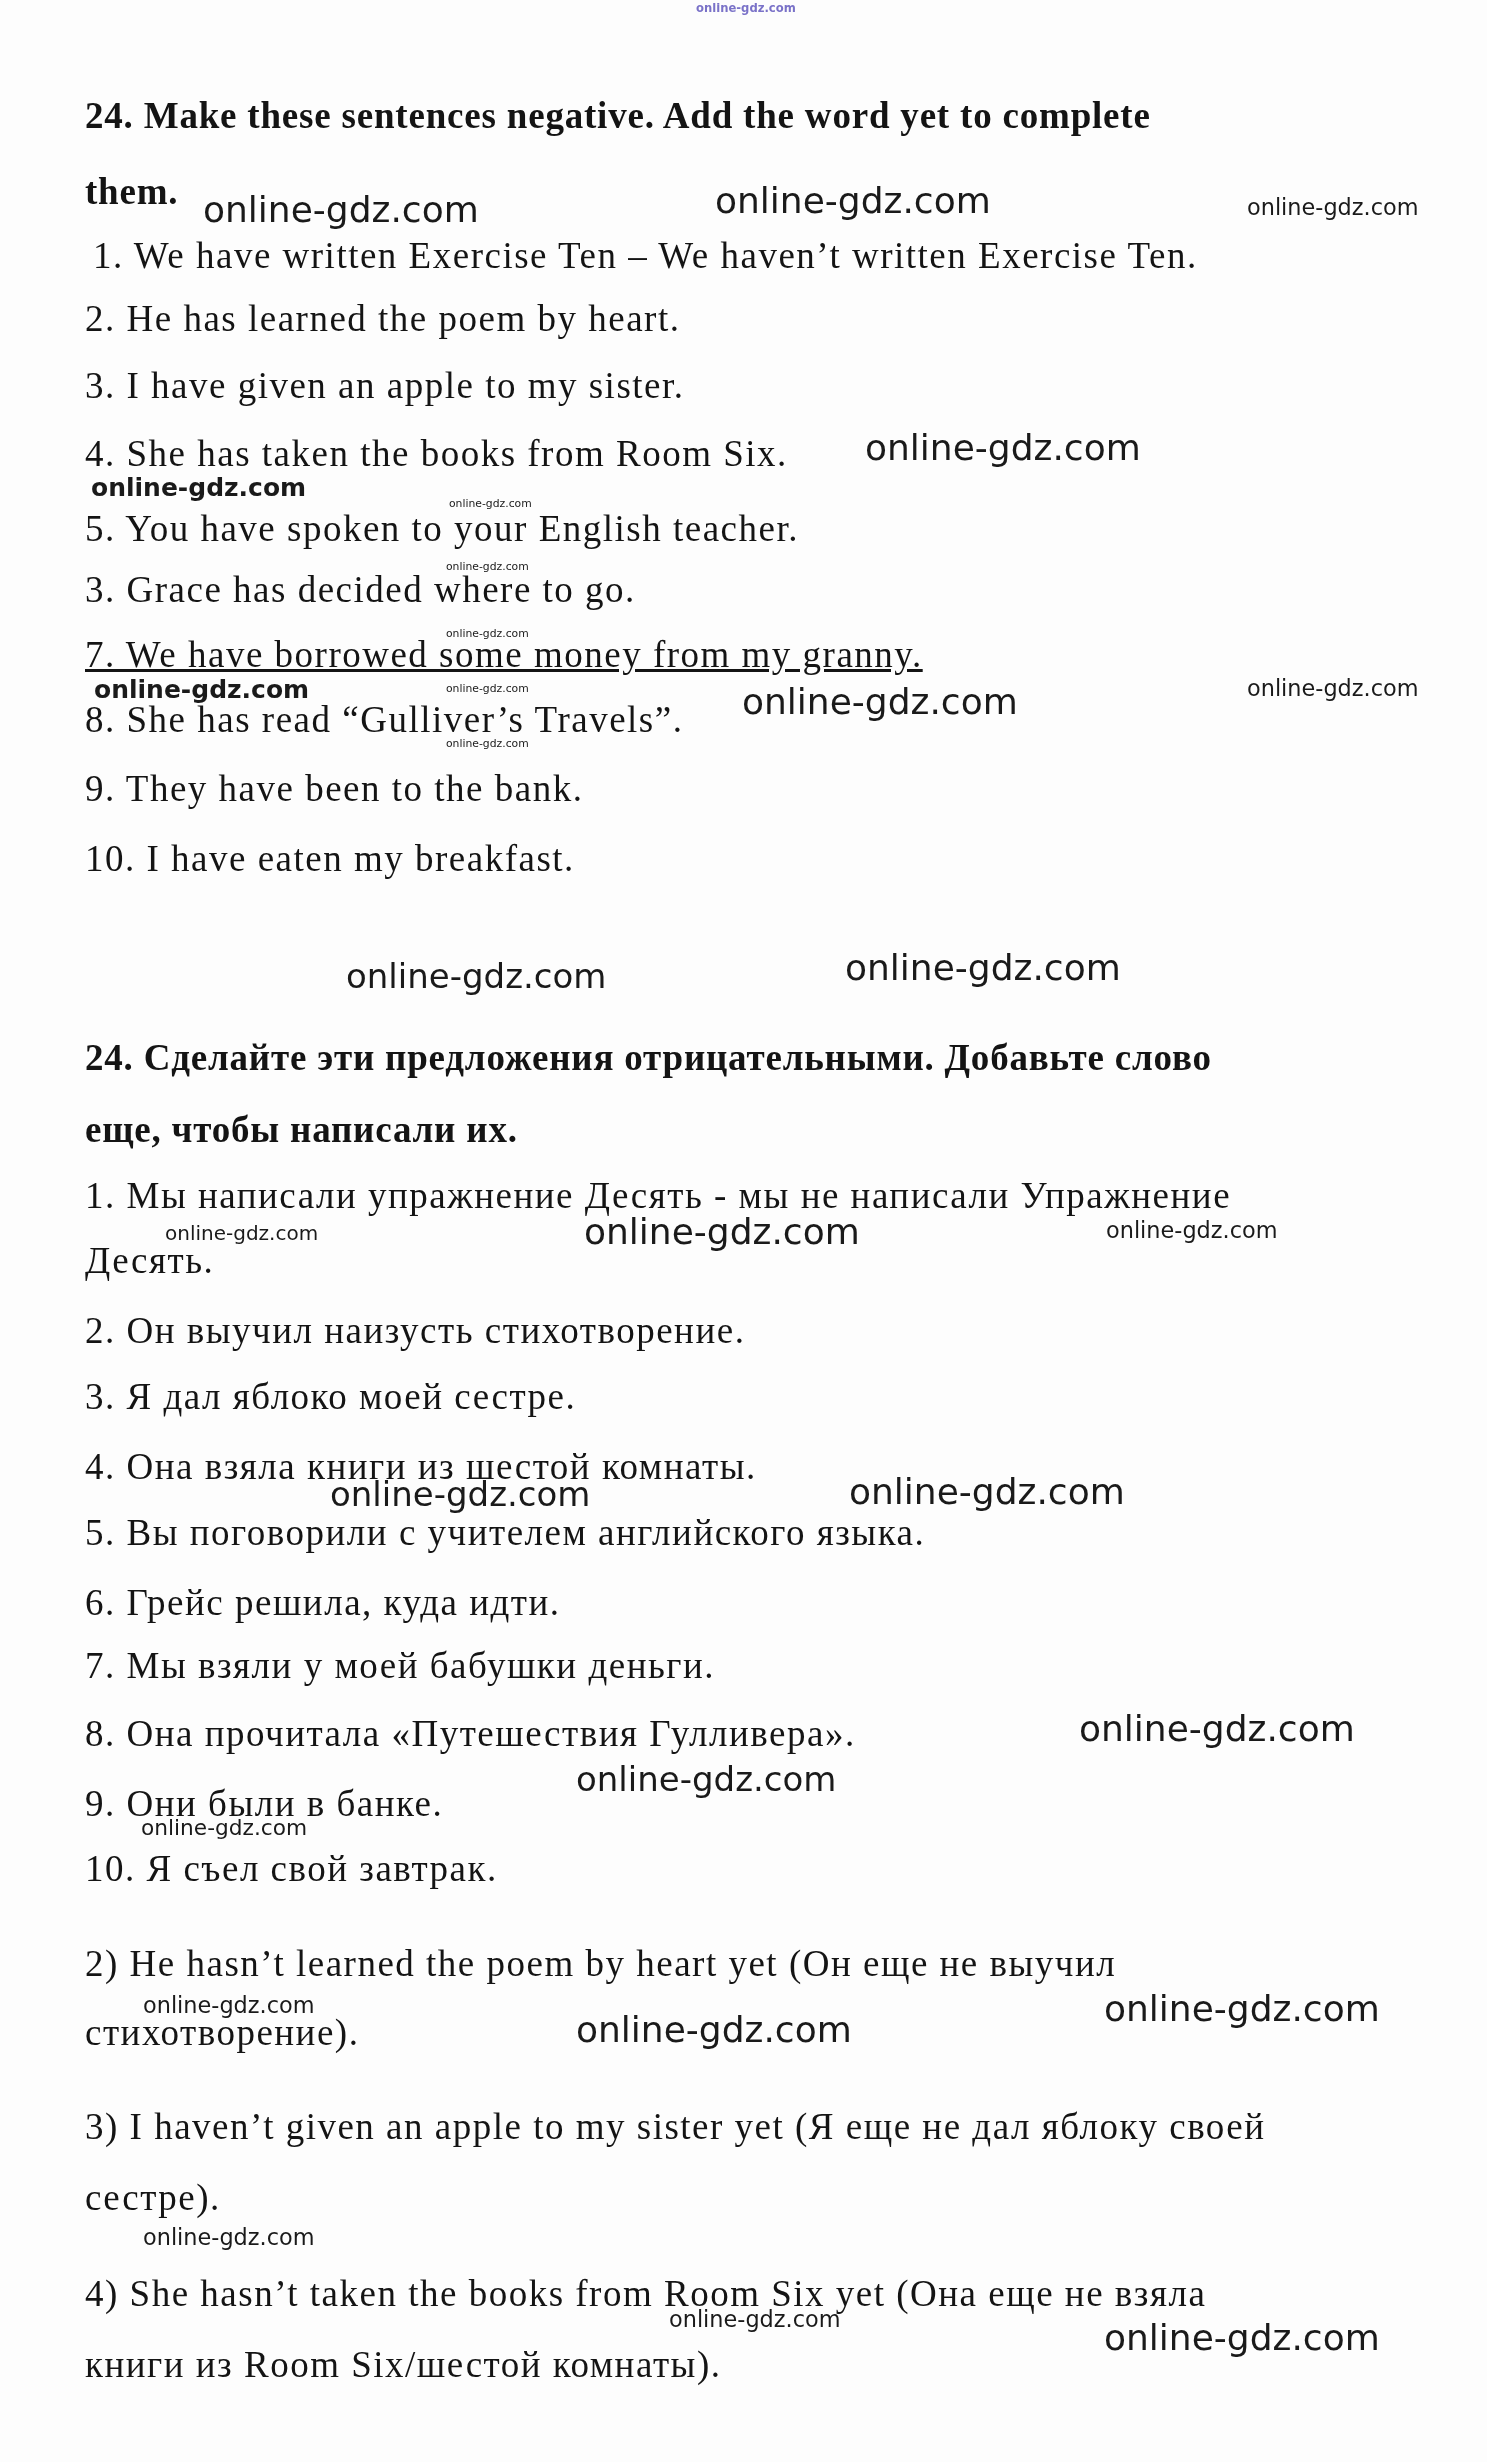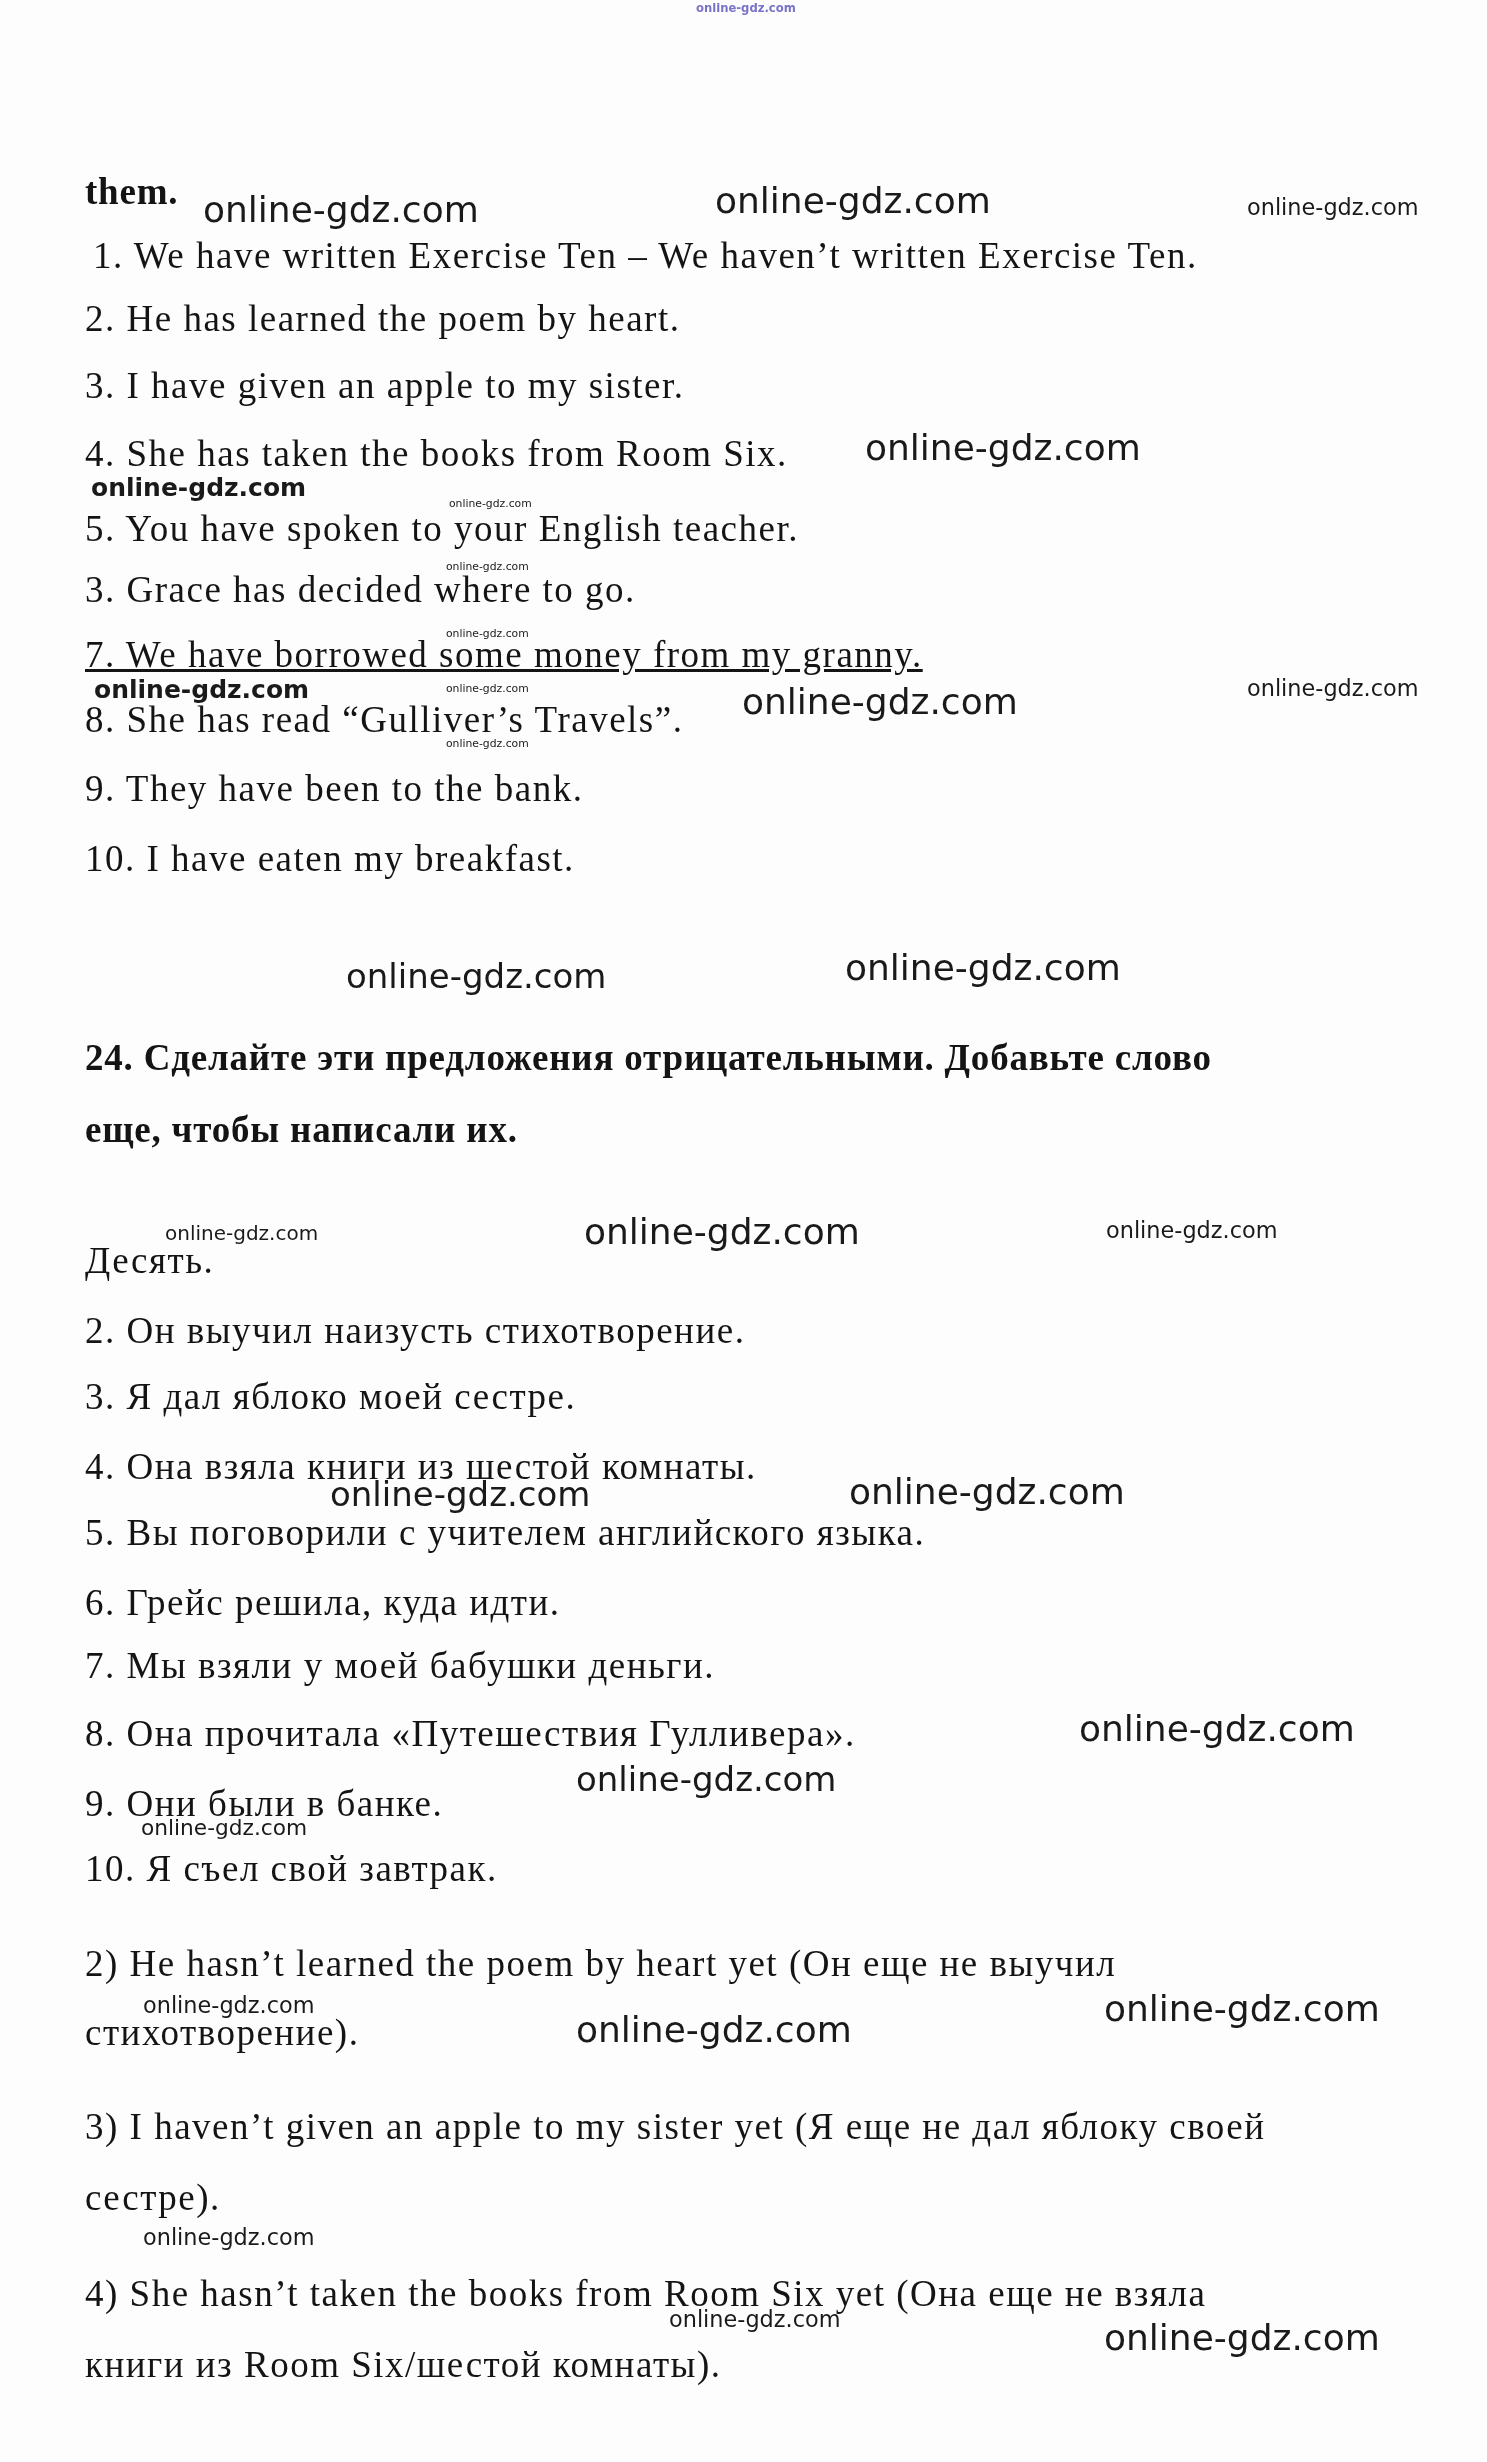--- a/index.html
+++ b/index.html
@@ -18,20 +18,21 @@
   .wm-sm  { font-size:10.8px; font-weight:500; }
   .wm-top { font-size:11.6px; font-weight:600; color:#7a72c8; }
 </style>
 </head>
 <body>
 
 <div class="page">
 
   <div class="wm wm-top" style="left:696px; top:3.1px;">online-gdz.com</div>
 
+  <div class="ln hd" style="left:85px; top:97px;">24. Make these sentences negative. Add the word yet to complete</div>
   <div class="ln hd" style="left:85px; top:173px;">them.</div>
 
   <div class="wm wm-lg" style="left:203px; top:192px;">online-gdz.com</div>
   <div class="wm wm-lg" style="left:715px; top:183px;">online-gdz.com</div>
   <div class="wm wm-md" style="left:1247px; top:196px;">online-gdz.com</div>
 
   <div class="ln" style="left:93px; top:237px;">1. We have written Exercise Ten – We haven’t written Exercise Ten.</div>
   <div class="ln" style="left:85px; top:300px;">2. He has learned the poem by heart.</div>
   <div class="ln" style="left:85px; top:367px;">3. I have given an apple to my sister.</div>
   <div class="ln" style="left:85px; top:435px;">4. She has taken the books from Room Six.</div>
@@ -55,20 +56,21 @@
   <div class="wm wm-sm" style="left:446px; top:739px;">online-gdz.com</div>
   <div class="ln" style="left:85px; top:770px;">9. They have been to the bank.</div>
   <div class="ln" style="left:85px; top:840px;">10. I have eaten my breakfast.</div>
 
   <div class="wm wm-lg" style="left:346px; top:959px; font-size:34px;">online-gdz.com</div>
   <div class="wm wm-lg" style="left:845px; top:950px;">online-gdz.com</div>
 
   <div class="ln hd" style="left:85px; top:1039px;">24. Сделайте эти предложения отрицательными. Добавьте слово</div>
   <div class="ln hd" style="left:85px; top:1111px;">еще, чтобы написали их.</div>
 
+  <div class="ln" style="left:85px; top:1177px;">1. Мы написали упражнение Десять - мы не написали Упражнение</div>
   <div class="wm wm-md" style="left:165px; top:1223px; font-size:20px;">online-gdz.com</div>
   <div class="wm wm-lg" style="left:584px; top:1214px;">online-gdz.com</div>
   <div class="wm wm-md" style="left:1106px; top:1219px;">online-gdz.com</div>
   <div class="ln" style="left:85px; top:1242px;">Десять.</div>
 
   <div class="ln" style="left:85px; top:1312px;">2. Он выучил наизусть стихотворение.</div>
   <div class="ln" style="left:85px; top:1378px;">3. Я дал яблоко моей сестре.</div>
   <div class="ln" style="left:85px; top:1448px;">4. Она взяла книги из шестой комнаты.</div>
 
   <div class="wm wm-lg" style="left:330px; top:1477px; font-size:34px;">online-gdz.com</div>

